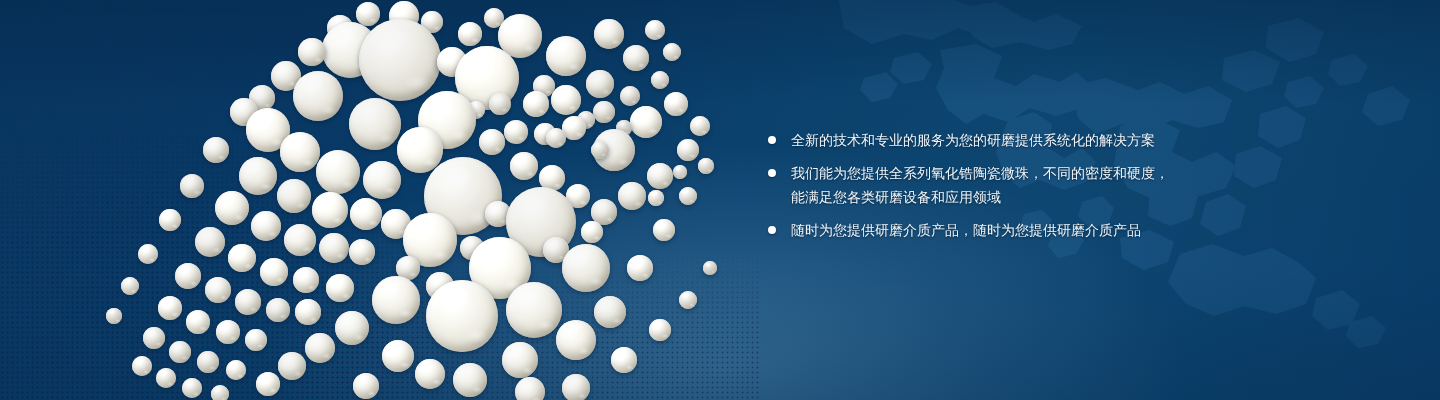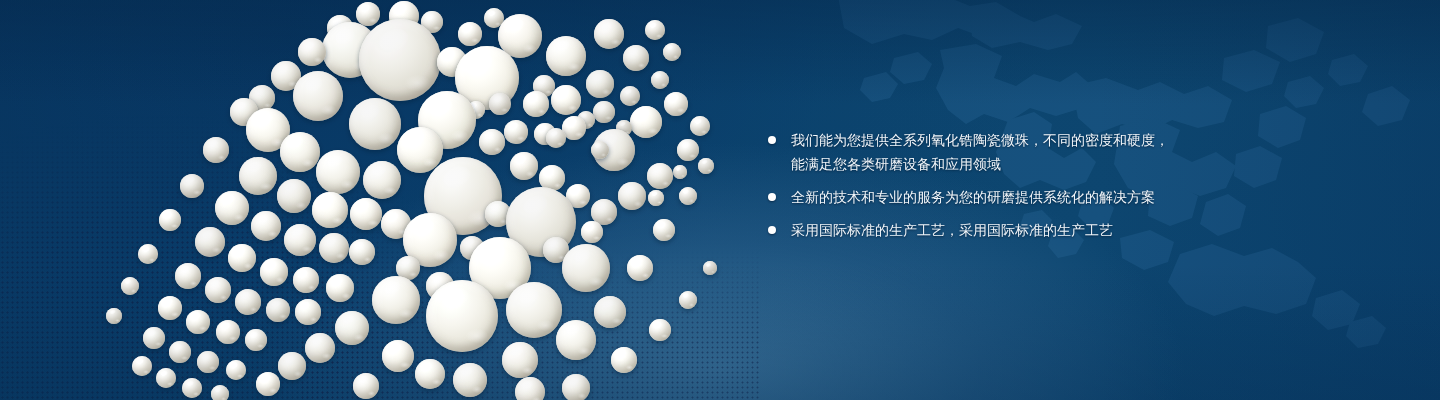--- a/index.html
+++ b/index.html
@@ -328,27 +328,27 @@
       <div class="bead" style="width: 14px; height: 14px; left: 703px; top: 261px; z-index: 167; filter: hue-rotate(-2deg) brightness(1);"></div>
     </div>
 
   <div class="bg-vignette"></div>
 
   <div class="copy">
 
     <ul class="bullets">
       <li class="bullet-row">
         <span class="dot"></span>
+        <span class="bullet-text">全新的技术和专业的服务为您的研磨提供系统化的解决方案</span>
+      </li>
+      <li class="bullet-row">
+        <span class="dot"></span>
         <span class="bullet-text">我们能为您提供全系列氧化锆陶瓷微珠，不同的密度和硬度，</span>
         <span class="bullet-line2">能满足您各类研磨设备和应用领域</span>
       </li>
       <li class="bullet-row">
         <span class="dot"></span>
-        <span class="bullet-text">全新的技术和专业的服务为您的研磨提供系统化的解决方案</span>
-      </li>
-      <li class="bullet-row">
-        <span class="dot"></span>
-        <span class="bullet-text">采用国际标准的生产工艺，采用国际标准的生产工艺</span>
+        <span class="bullet-text">随时为您提供研磨介质产品，随时为您提供研磨介质产品</span>
       </li>
     </ul>
   </div>
 
 </div>
 
 </body></html>

